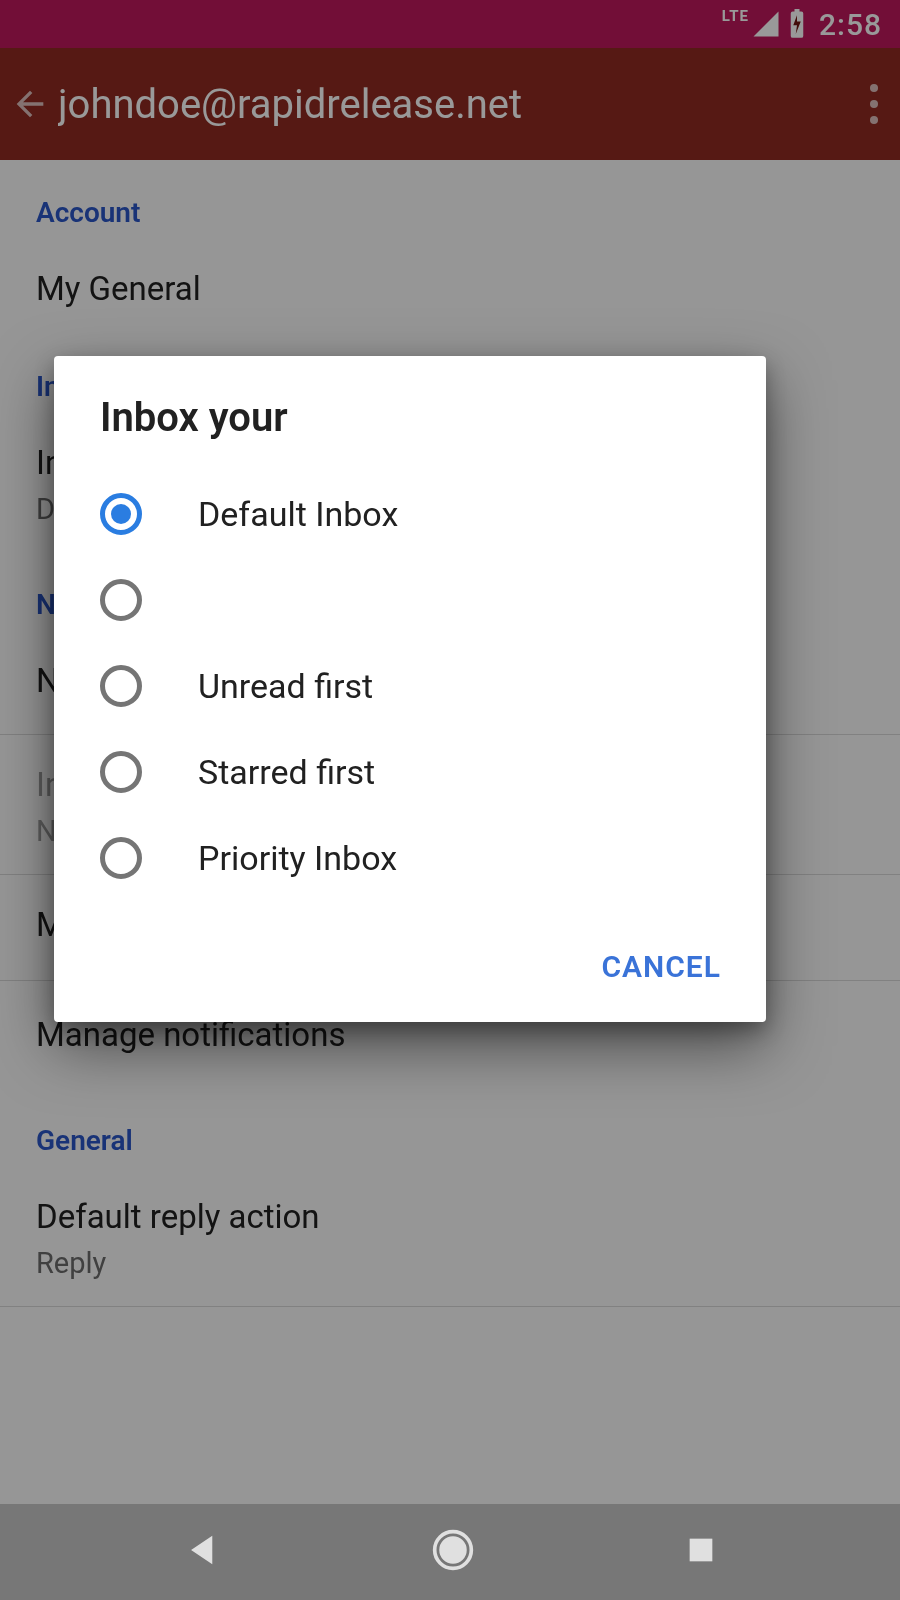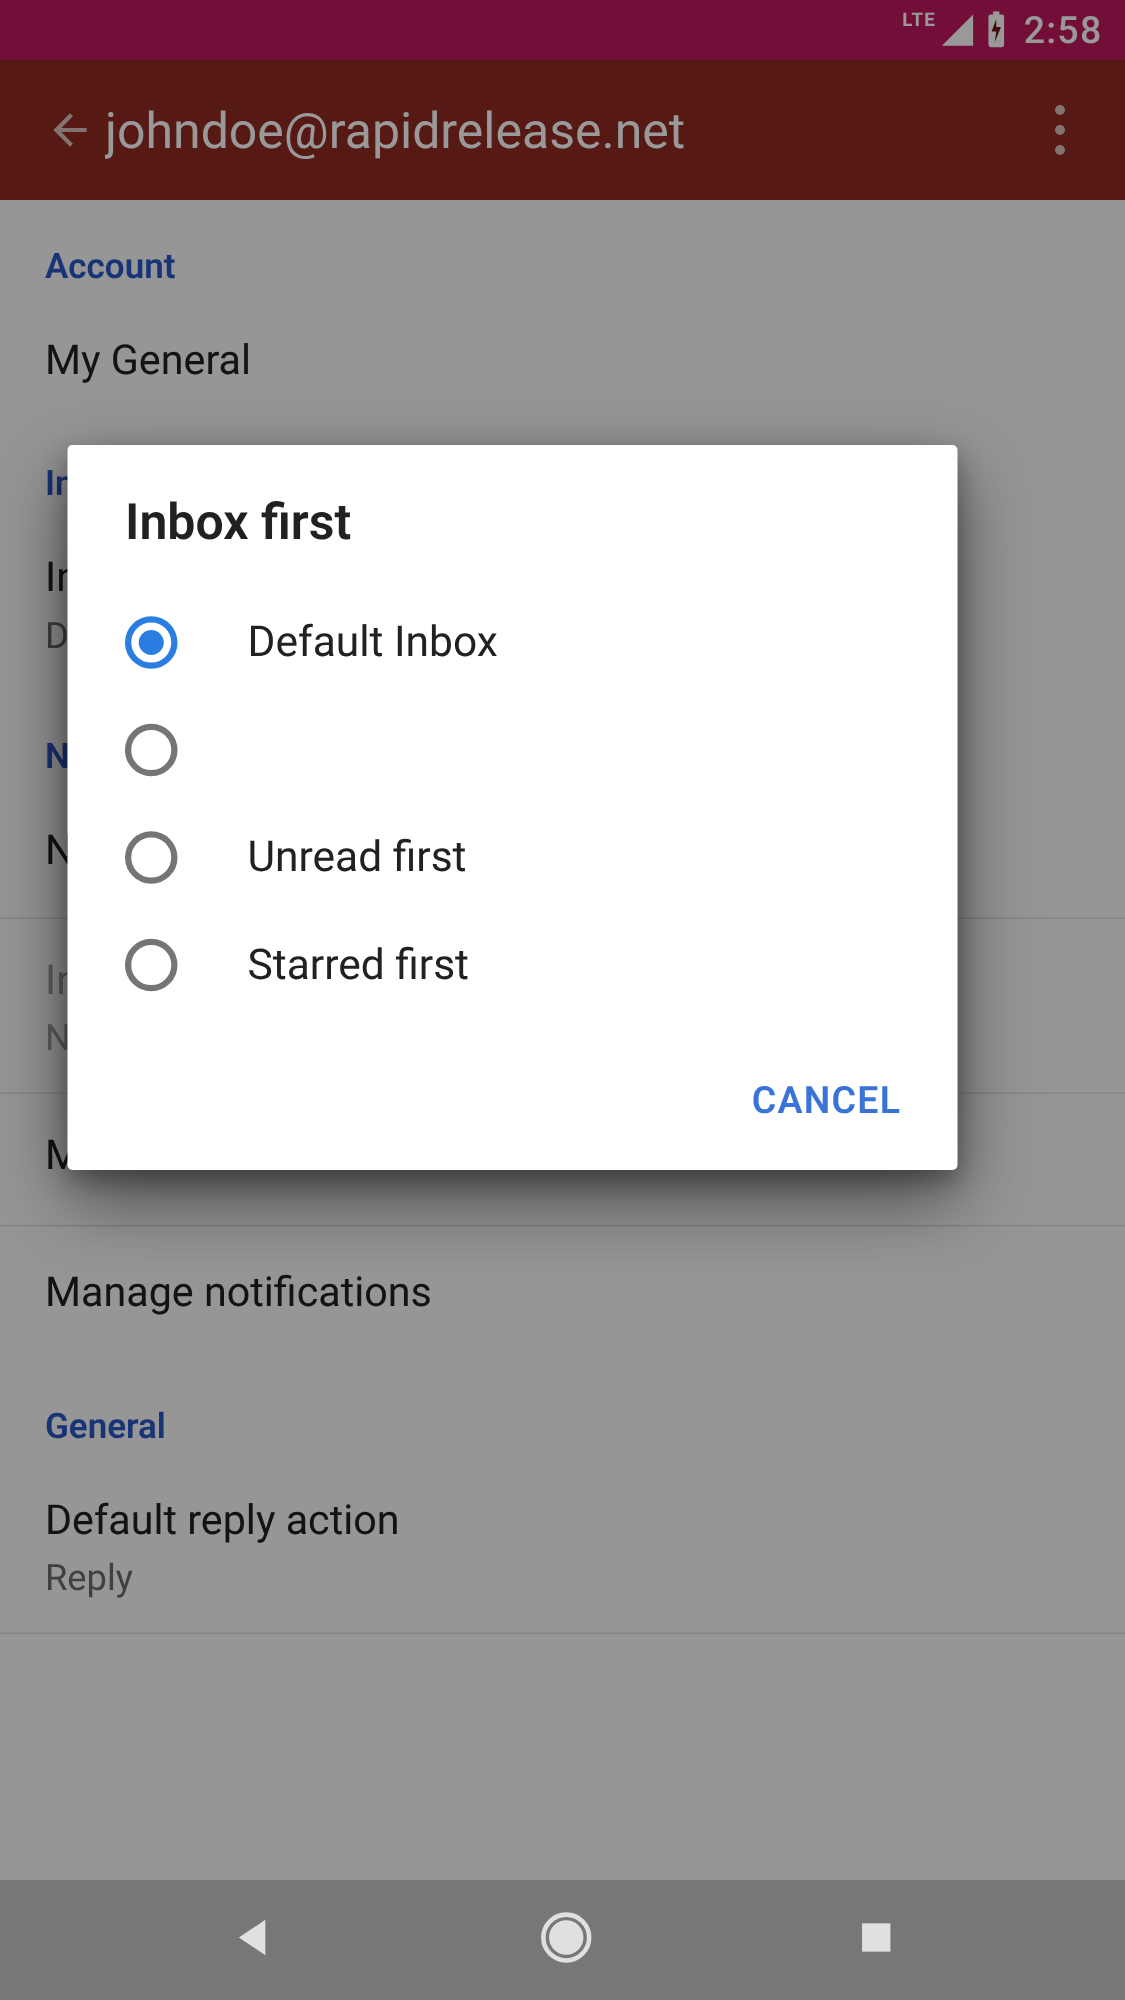--- a/index.html
+++ b/index.html
@@ -32,21 +32,21 @@
   }
   .status-icons svg { display: block; }
   .status-time { letter-spacing: 1px; }
 
   
   .app-bar {
     height: 112px;
     background: #8f2a22;
     display: flex;
     align-items: center;
-    padding: 0 28px;
+    padding: 0 2px;
     color: #fff;
   }
   .app-bar .back { width: 56px; display:flex; align-items:center; justify-content:center; }
   .app-bar .back svg { opacity: .7; }
   .app-bar .title {
     flex: 1;
     font-size: 40px;
     font-weight: 400;
     white-space: nowrap;
     overflow: hidden;
@@ -251,21 +251,21 @@
   <div>
     <svg width="32" height="32" viewBox="0 0 24 24">
         <rect x="4" y="4" width="16" height="16" fill="#e0e0e0"></rect>
       </svg>
   </div>
 </div>
 
 <div class="scrim"></div>
 
 <div class="dialog">
-  <div class="dialog-title">Inbox first</div>
+  <div class="dialog-title">Inbox your</div>
 
   <div class="radio-item selected">
     <div class="radio-outer">
         <div class="radio-inner"></div>
       </div>
     <div class="radio-label">Default Inbox</div>
   </div>
   <div class="radio-item">
     <div class="radio-outer">
         <div class="radio-inner"></div>
@@ -275,18 +275,24 @@
     <div class="radio-outer">
         <div class="radio-inner"></div>
       </div>
     <div class="radio-label">Unread first</div>
   </div>
   <div class="radio-item">
     <div class="radio-outer">
         <div class="radio-inner"></div>
       </div>
     <div class="radio-label">Starred first</div>
+  </div>
+  <div class="radio-item">
+    <div class="radio-outer">
+        <div class="radio-inner"></div>
+      </div>
+    <div class="radio-label">Priority Inbox</div>
   </div>
 
   <div class="dialog-actions">
     <div class="btn">CANCEL</div>
   </div>
 </div>
 
 </body></html>

